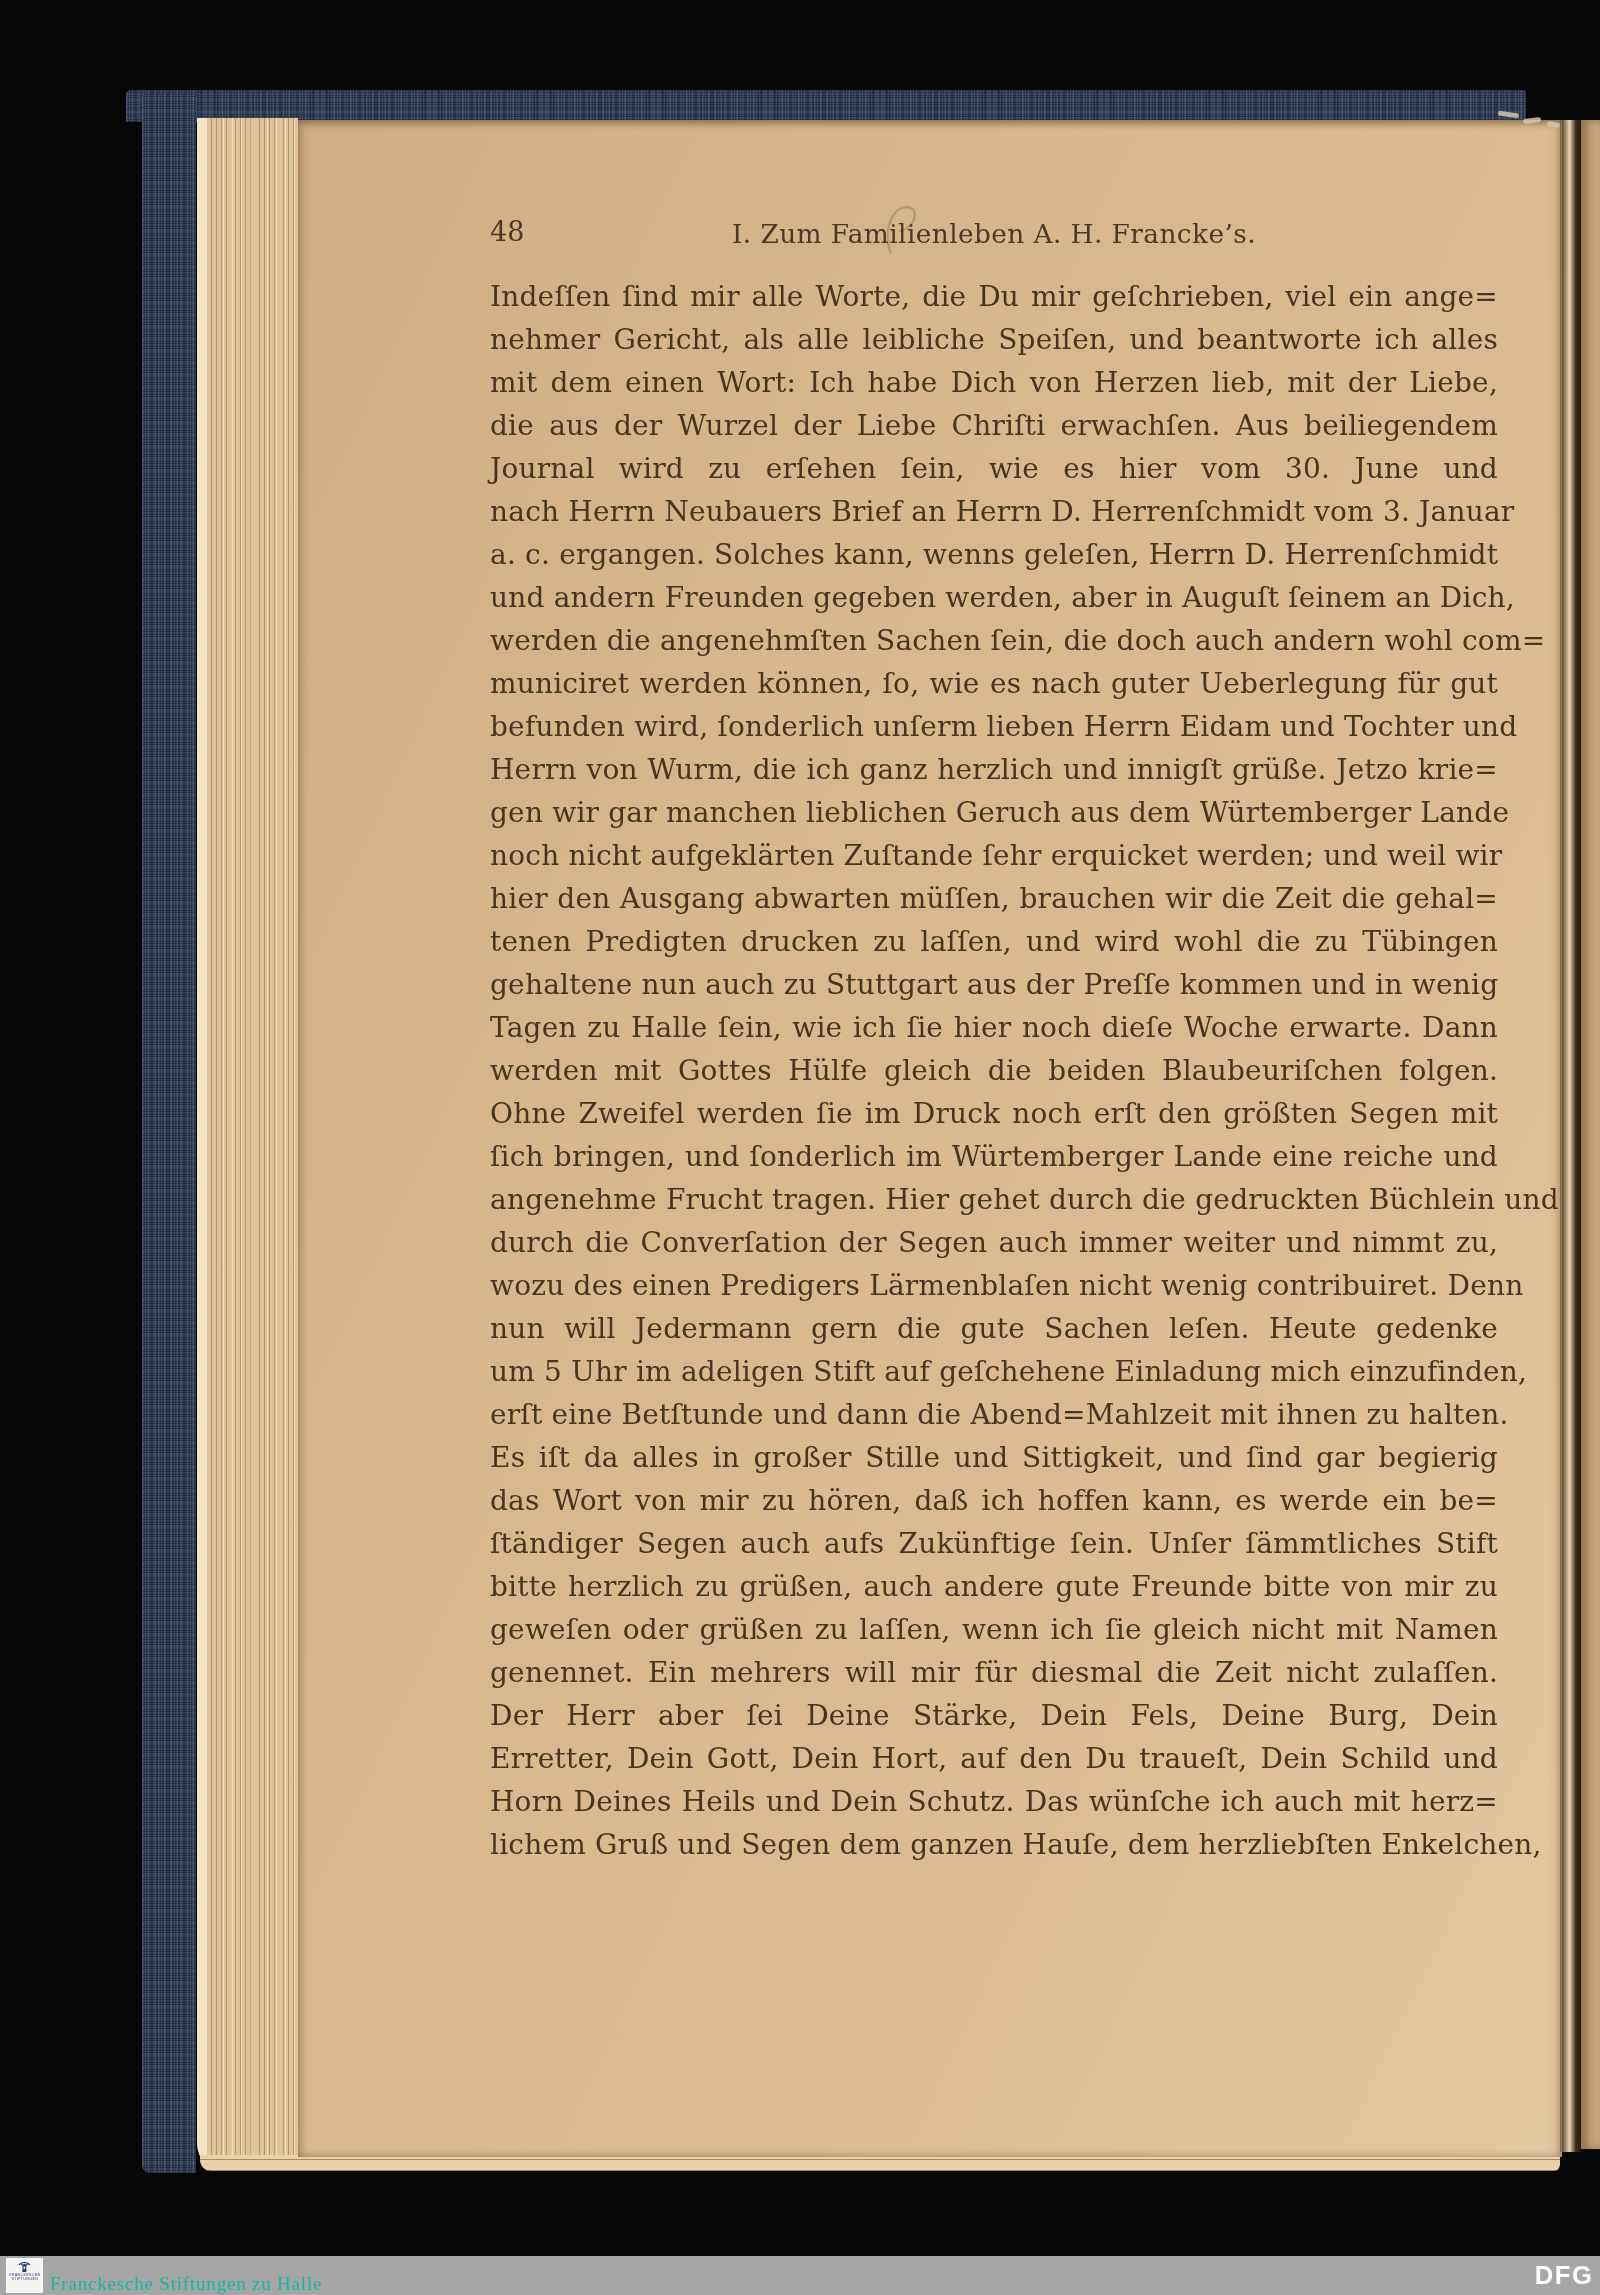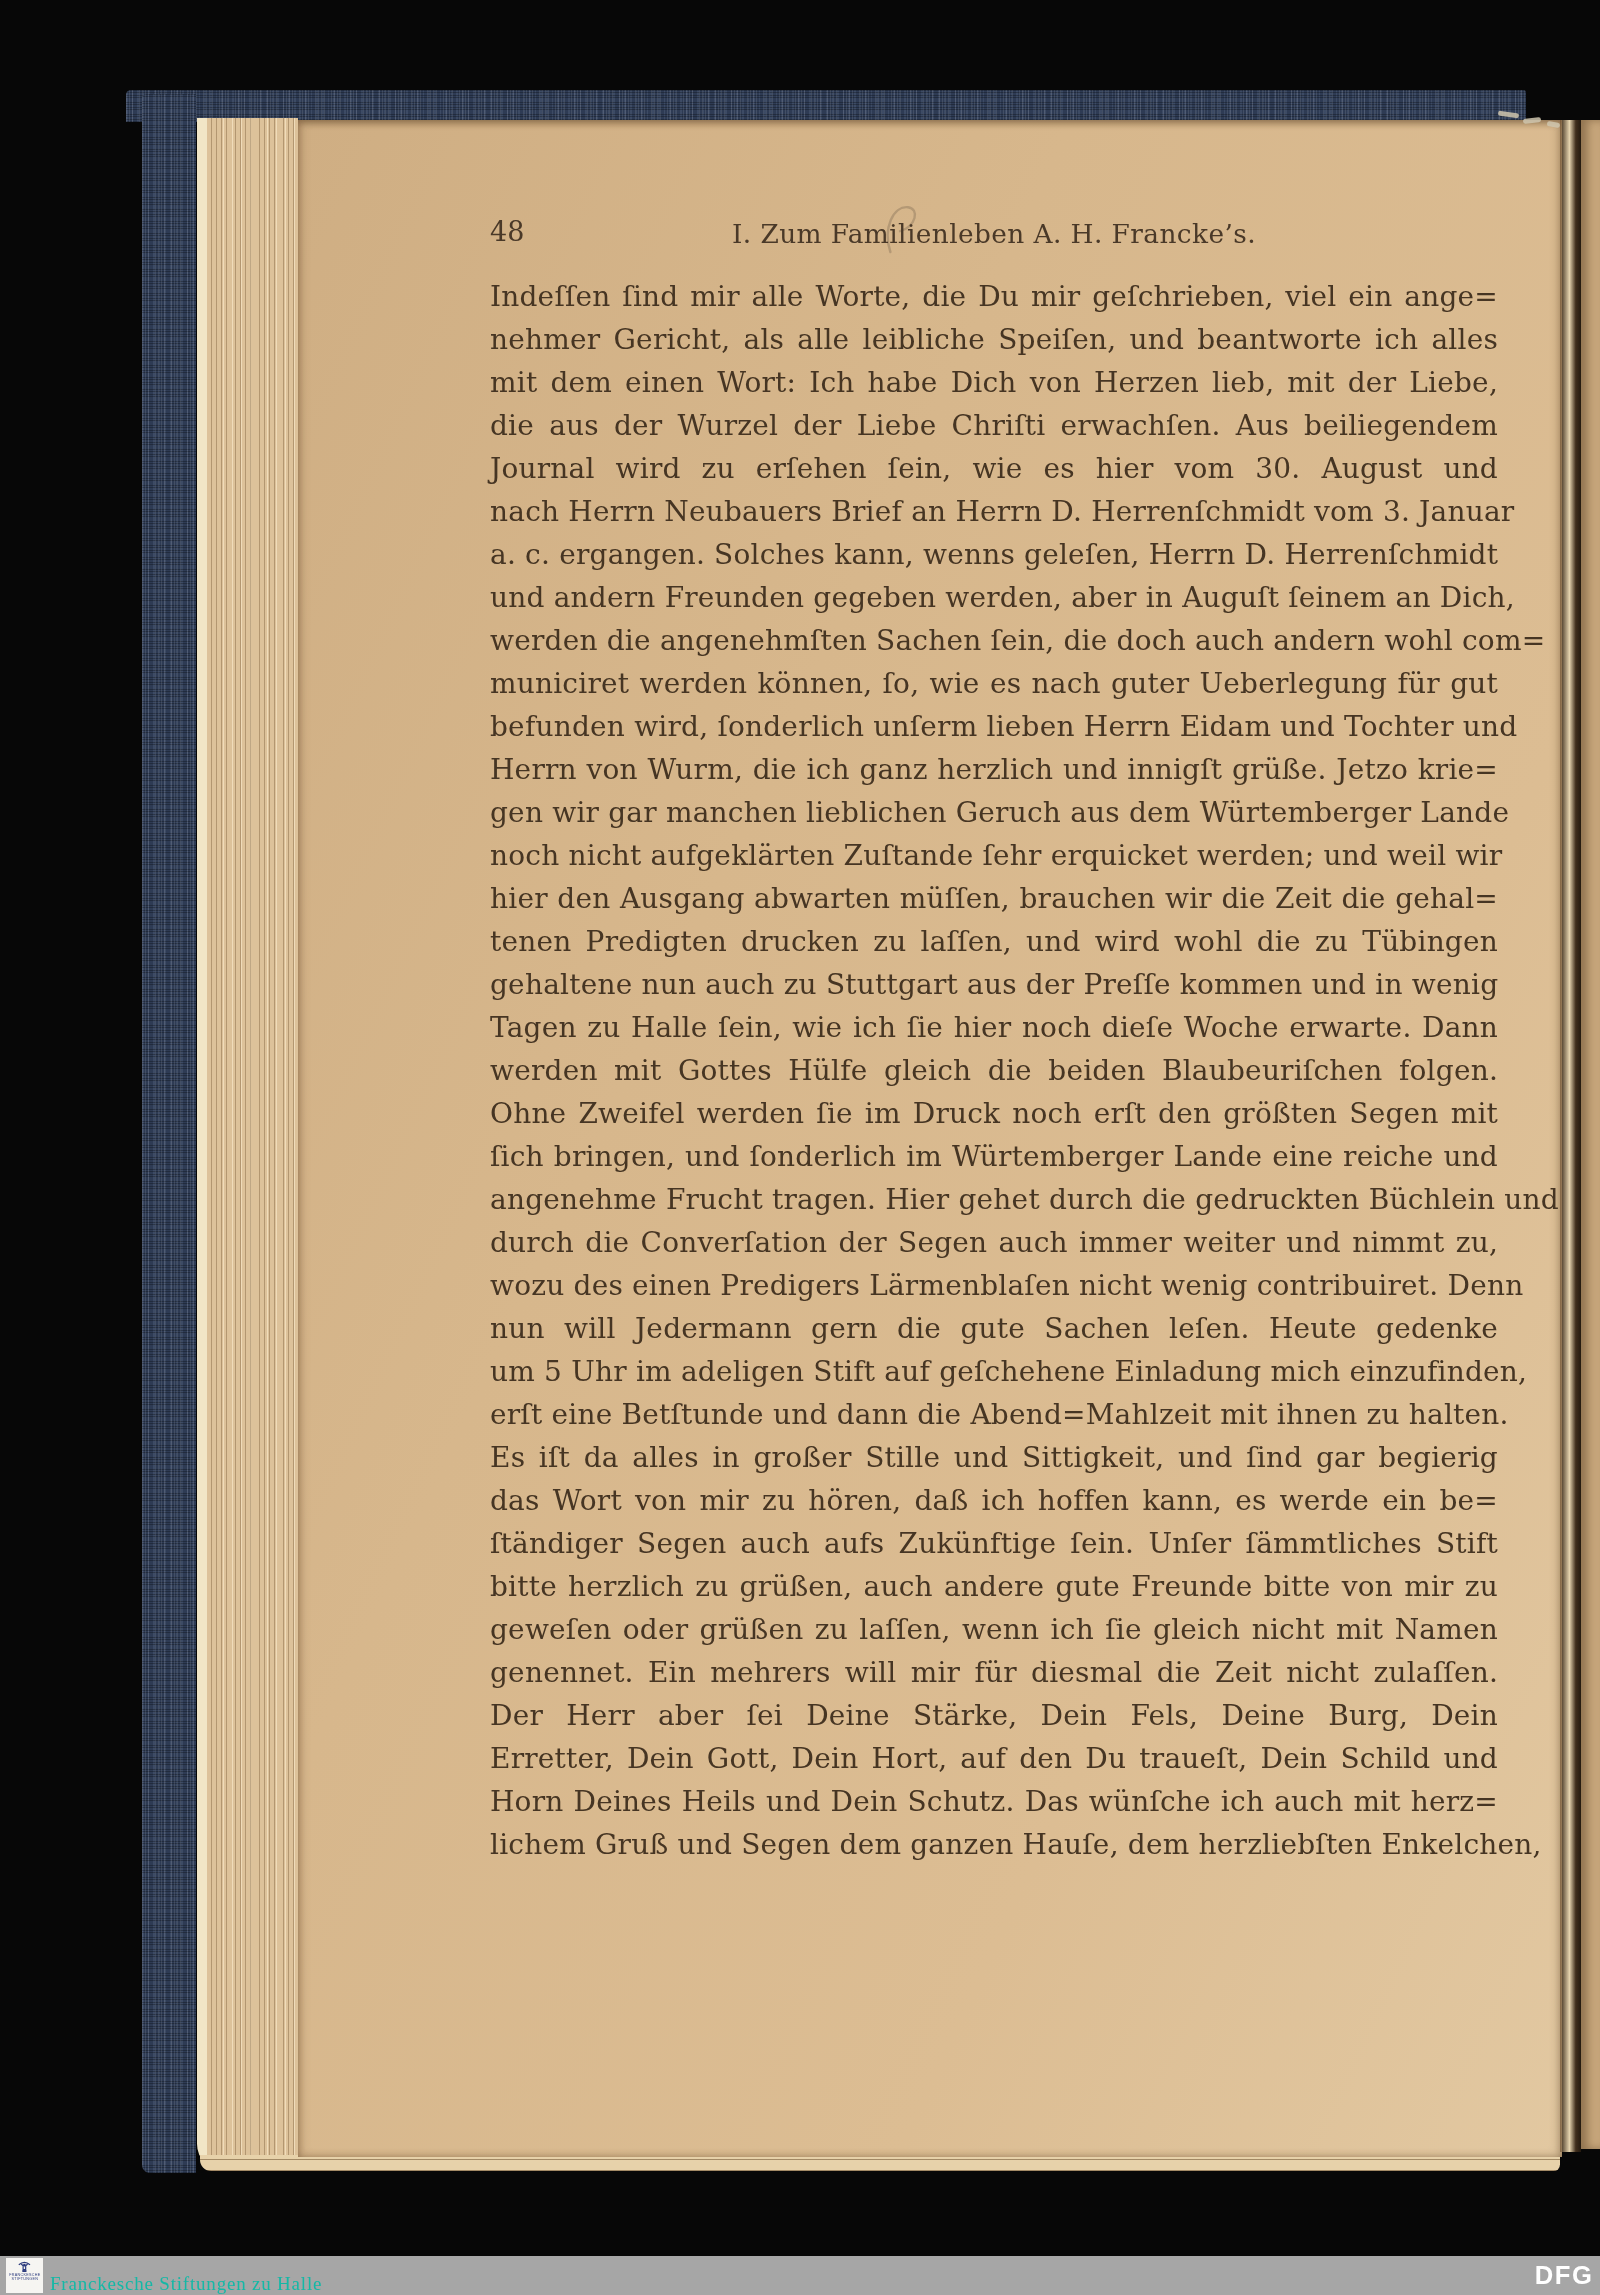--- a/index.html
+++ b/index.html
@@ -87,21 +87,21 @@
   </svg>
 
   <div class="page-number">48</div>
   <div class="running-title">I. Zum Familienleben A. H. Francke’s.</div>
 
   <div class="text-block">
       <div class="line">Indeſſen ſind mir alle Worte, die Du mir geſchrieben, viel ein ange=</div>
       <div class="line">nehmer Gericht, als alle leibliche Speiſen, und beantworte ich alles</div>
       <div class="line">mit dem einen Wort: Ich habe Dich von Herzen lieb, mit der Liebe,</div>
       <div class="line">die aus der Wurzel der Liebe Chriſti erwachſen. Aus beiliegendem</div>
-      <div class="line">Journal wird zu erſehen ſein, wie es hier vom 30. August und</div>
+      <div class="line">Journal wird zu erſehen ſein, wie es hier vom 30. June und</div>
       <div class="line">nach Herrn Neubauers Brief an Herrn D. Herrenſchmidt vom 3. Januar</div>
       <div class="line">a. c. ergangen. Solches kann, wenns geleſen, Herrn D. Herrenſchmidt</div>
       <div class="line">und andern Freunden gegeben werden, aber in Auguſt ſeinem an Dich,</div>
       <div class="line">werden die angenehmſten Sachen ſein, die doch auch andern wohl com=</div>
       <div class="line">municiret werden können, ſo, wie es nach guter Ueberlegung für gut</div>
       <div class="line">befunden wird, ſonderlich unſerm lieben Herrn Eidam und Tochter und</div>
       <div class="line">Herrn von Wurm, die ich ganz herzlich und innigſt grüße. Jetzo krie=</div>
       <div class="line">gen wir gar manchen lieblichen Geruch aus dem Würtemberger Lande</div>
       <div class="line">noch nicht aufgeklärten Zuſtande ſehr erquicket werden; und weil wir</div>
       <div class="line">hier den Ausgang abwarten müſſen, brauchen wir die Zeit die gehal=</div>

